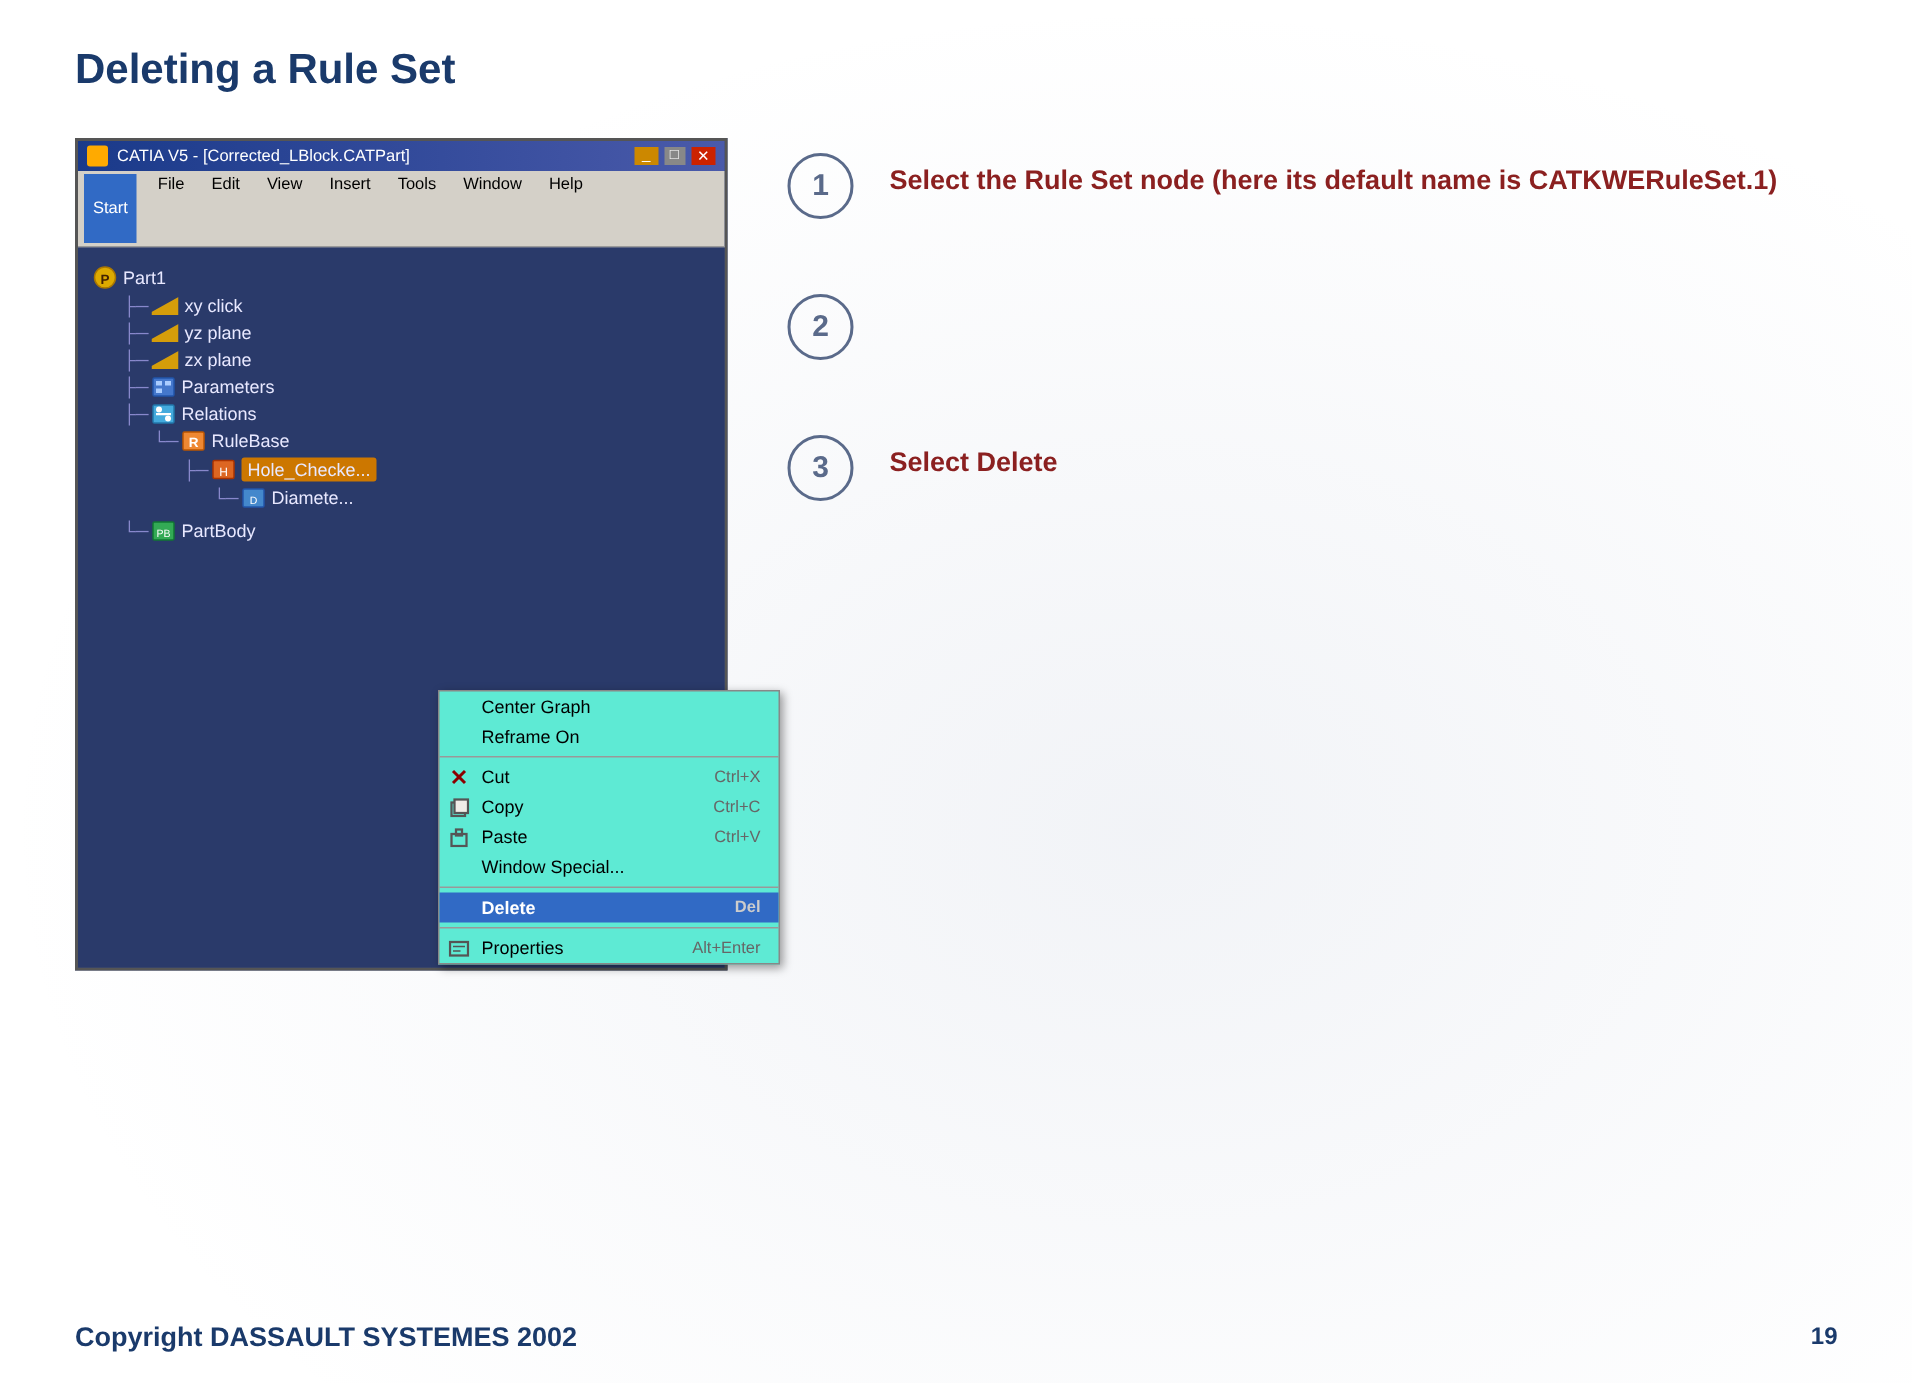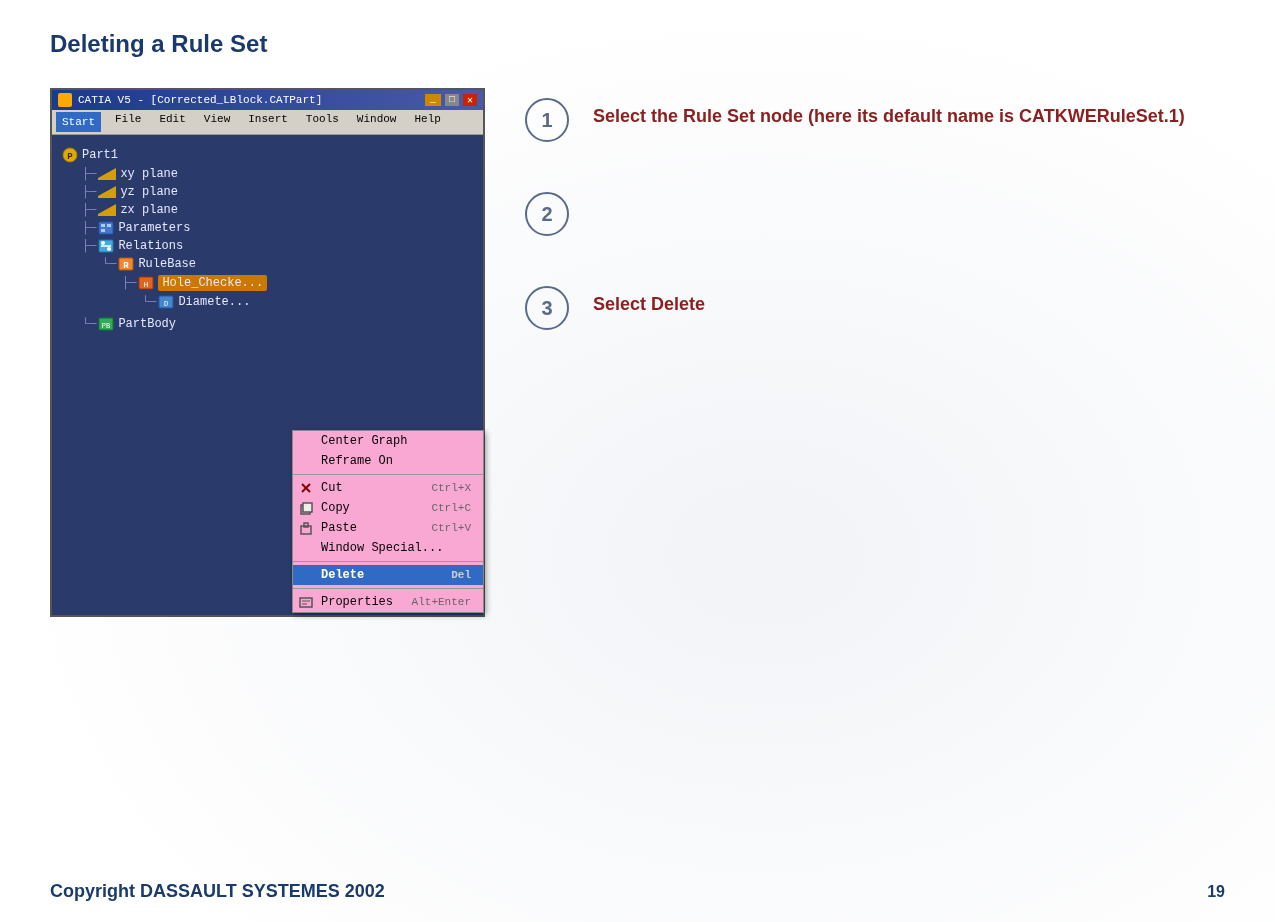--- a/index.html
+++ b/index.html
@@ -22,42 +22,42 @@
     }
 
     .page-content {
       position: relative;
       z-index: 1;
       padding: 30px 50px;
     }
 
     
     .page-title {
-      font-size: 24px;
+      font-size: 28px;
       font-weight: bold;
       color: #1a3a6b;
       margin-bottom: 30px;
     }
 
     
     .main-layout {
       display: flex;
       flex-direction: row;
       align-items: flex-start;
       gap: 40px;
       margin-top: 10px;
     }
 
     
     .catia-screenshot {
       width: 435px;
       min-width: 435px;
       border: 2px solid #555;
       background: #3a4a7a;
-      font-family: Liberation Mono, monospace;
+      font-family: Liberation Sans, sans-serif;
       font-size: 12px;
       position: relative;
       flex-shrink: 0;
     }
 
     
     .catia-titlebar {
       background: linear-gradient(to right, #1a3a8a, #4a5aaa);
       color: #ffffff;
       font-size: 11px;
@@ -89,21 +89,21 @@
       gap: 10px;
       border-bottom: 1px solid #999;
     }
     .catia-menubar span {
       cursor: pointer;
       padding: 1px 4px;
     }
     .catia-menubar span:first-child {
       background: #316ac5;
       color: white;
-      padding: 4px 6px;
+      padding: 17px 6px;
     }
 
     
     .catia-tree {
       background: #2a3a6a;
       color: #ffffff;
       padding: 8px 10px;
       min-height: 480px;
       position: relative;
       font-size: 12px;
@@ -127,23 +127,23 @@
     
     .selected-item {
       background: #cc7700;
       padding: 1px 4px;
       border-radius: 2px;
     }
 
     
     .context-menu {
       position: absolute;
-      background: #f9a8d4;
+      background: #5eead4;
       border: 1px solid #888;
-      width: 192px;
+      width: 228px;
       font-size: 12px;
       color: #000;
       z-index: 10;
       left: 240px;
       top: 295px;
       box-shadow: 2px 2px 6px rgba(0,0,0,0.4);
     }
     .ctx-item {
       padding: 3px 12px 3px 28px;
       display: flex;
@@ -282,21 +282,21 @@
             <text x="8" y="12" text-anchor="middle" font-size="9" fill="#442200" font-weight="bold">P</text>
           </svg>
           <span class="label">Part1</span>
         </div>
 
         <div class="tree-item indent-1">
           <span style="color:#8888cc;margin-right:2px;">├─</span>
           <svg width="18" height="12" style="margin-right:4px;flex-shrink:0">
             <polygon points="0,10 18,0 18,12 0,12" fill="#e8a800" opacity="0.9"></polygon>
           </svg>
-          <span class="label">xy plane</span>
+          <span class="label">xy click</span>
         </div>
 
         <div class="tree-item indent-1">
           <span style="color:#8888cc;margin-right:2px;">├─</span>
           <svg width="18" height="12" style="margin-right:4px;flex-shrink:0">
             <polygon points="0,10 18,0 18,12 0,12" fill="#e8a800" opacity="0.9"></polygon>
           </svg>
           <span class="label">yz plane</span>
         </div>
 

